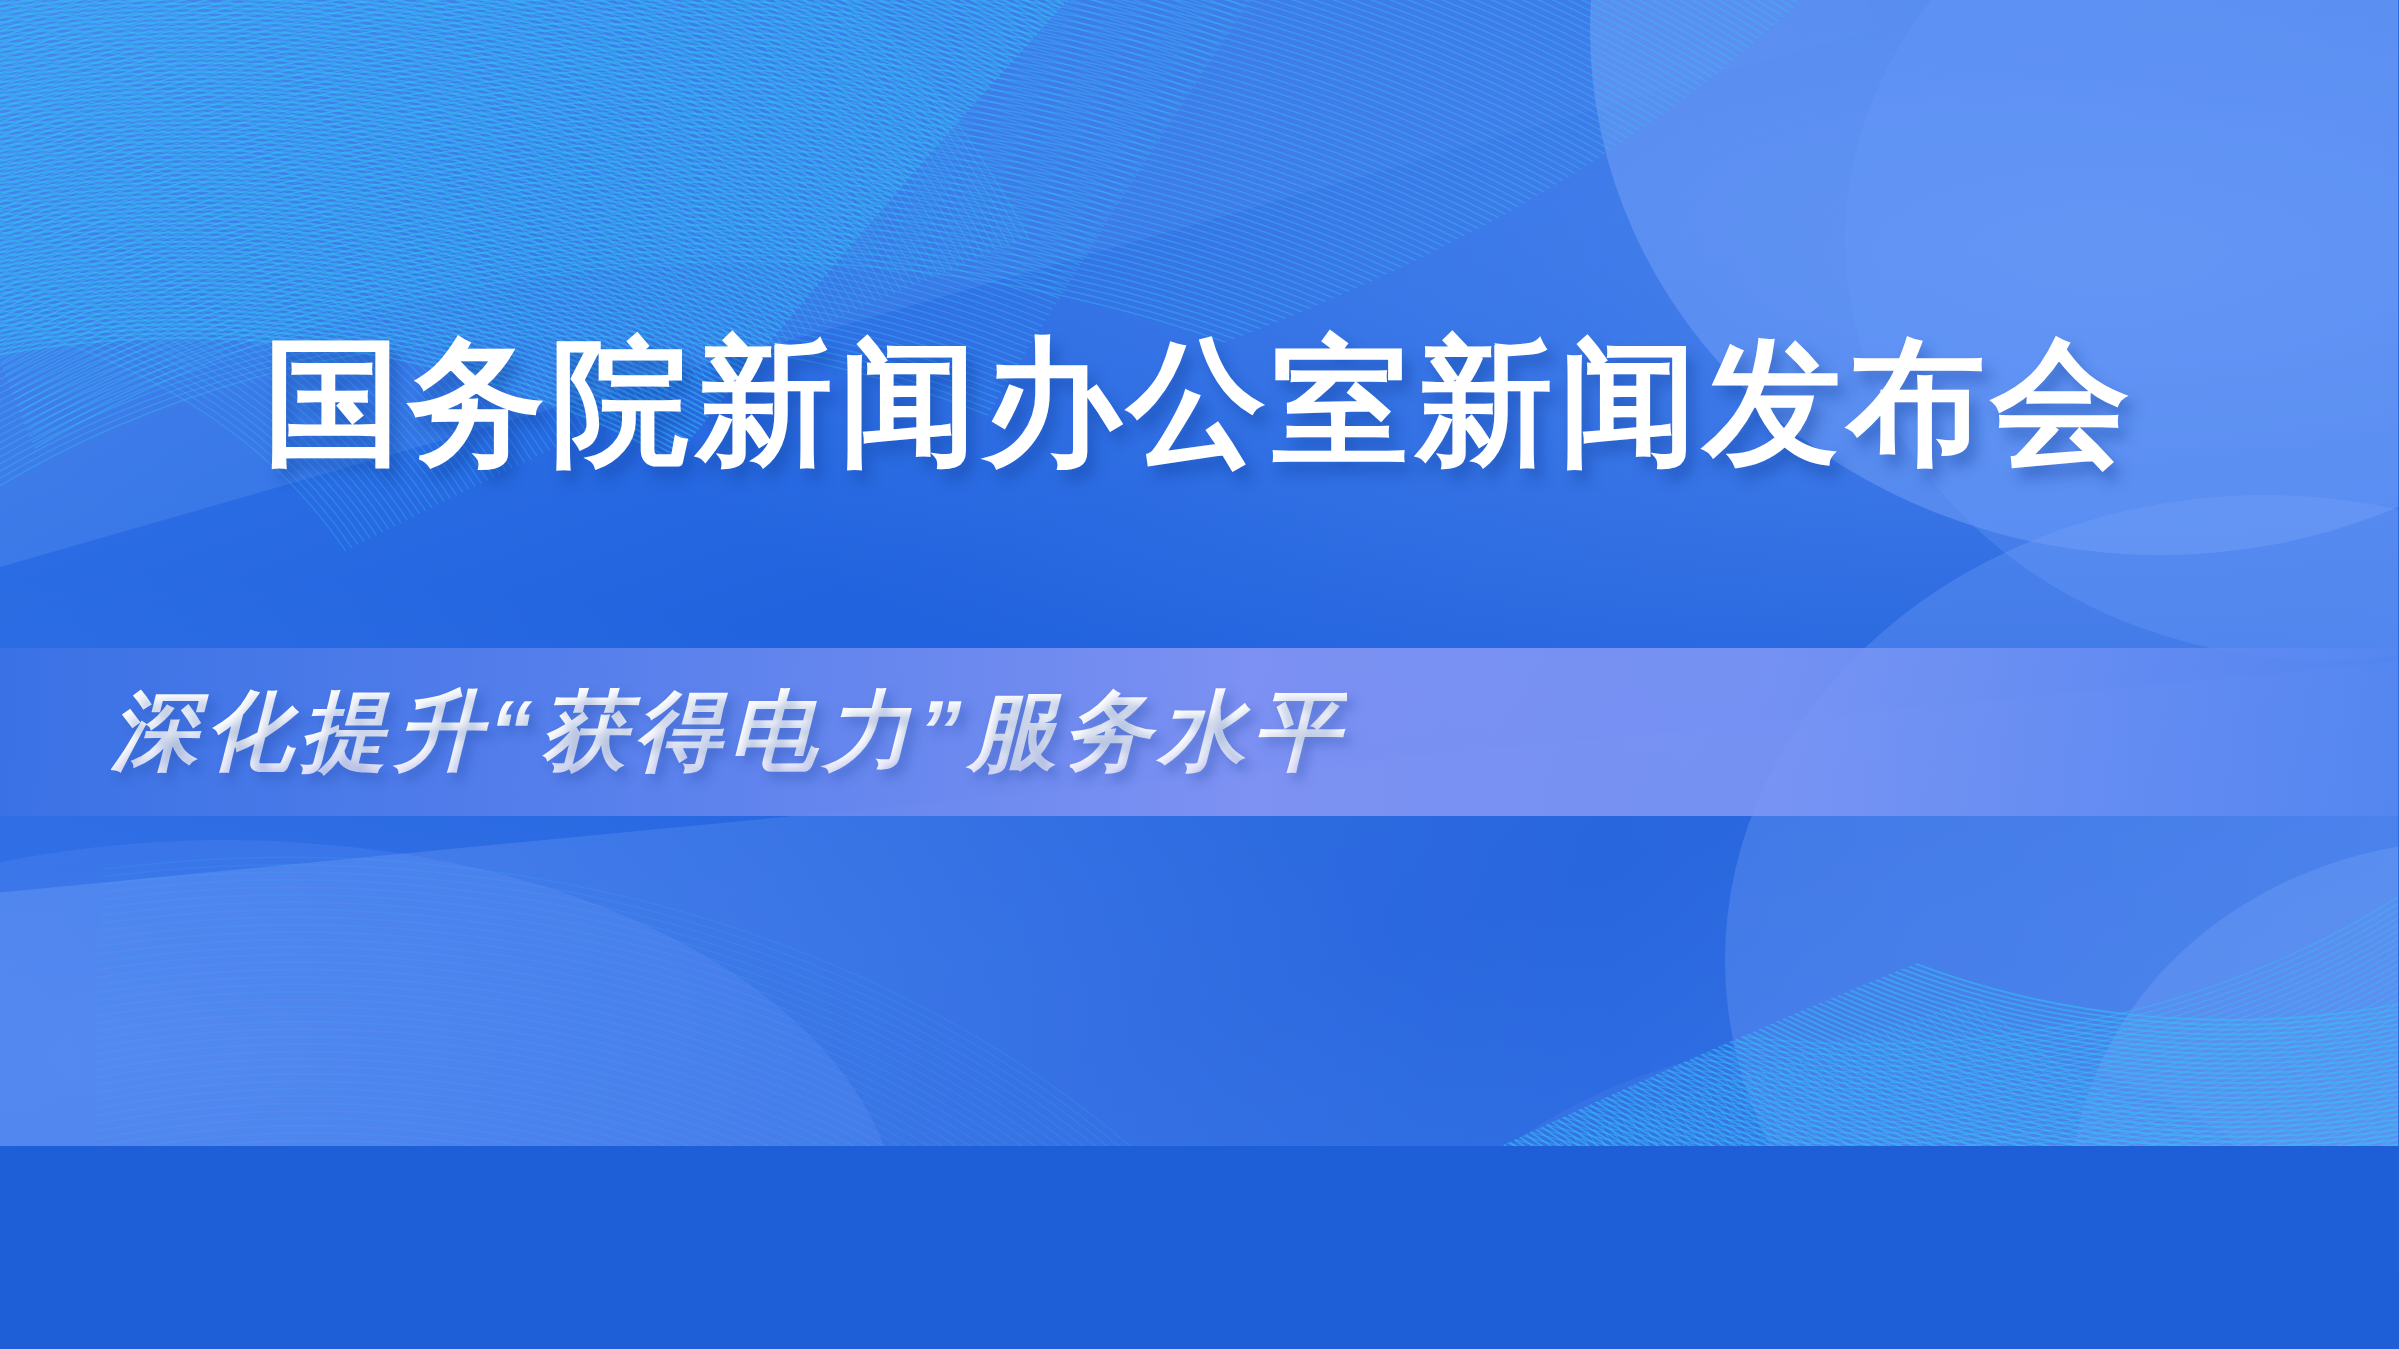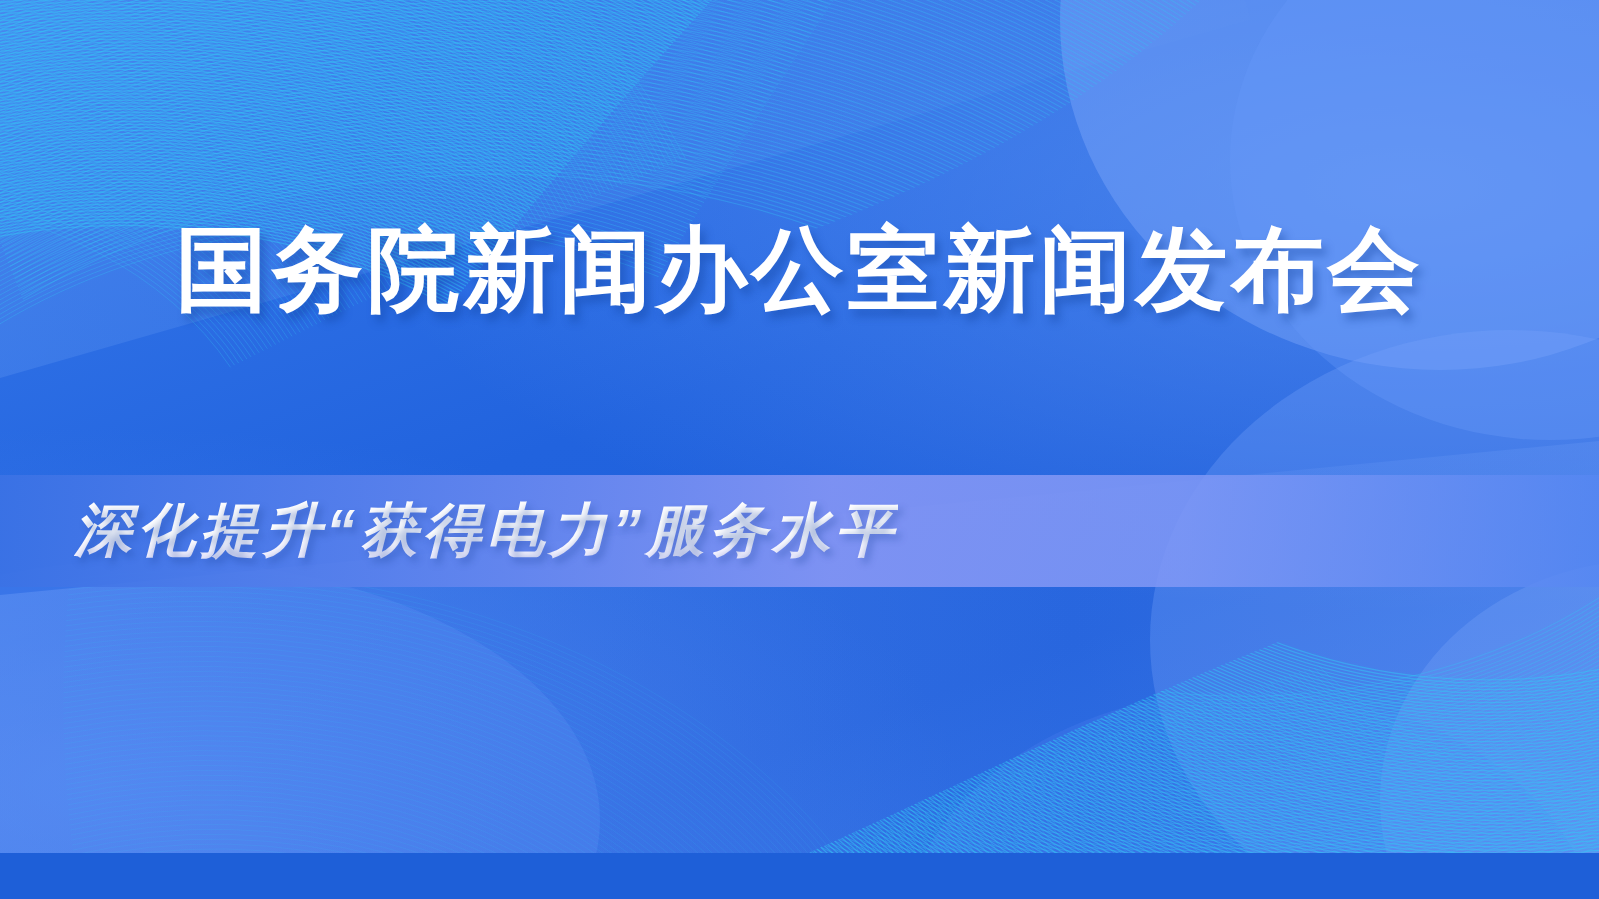--- a/index.html
+++ b/index.html
@@ -3,21 +3,21 @@
 <meta charset="utf-8">
 <style>
   html, body {
     margin: 0;
     padding: 0;
     background: #1e5fd8;
   }
   #stage {
     position: relative;
     width: 1599px;
-    height: 853px;
+    height: 764px;
     overflow: hidden;
     background: #2163de;
     font-family: "Liberation Sans", "DejaVu Sans", sans-serif;
   }
 
   
   .bg-layer {
     position: absolute;
     inset: 0;
     pointer-events: none;
@@ -86,21 +86,20 @@
   }
 
   
   .band {
     position: absolute;
     left: 0;
     width: 1599px;
     display: flex;
     align-items: center;
     box-sizing: border-box;
-    margin-top: 43px;
   }
   .band-1 {
     top: 432px;
     height: 112px;
     background: linear-gradient(90deg,
         rgba(59,114,229,0.92) 0%,
         rgba(88,128,236,0.90) 22%,
         rgba(136,151,245,0.88) 52%,
         rgba(128,152,246,0.86) 74%,
         rgba(86,135,242,0.80) 100%);

